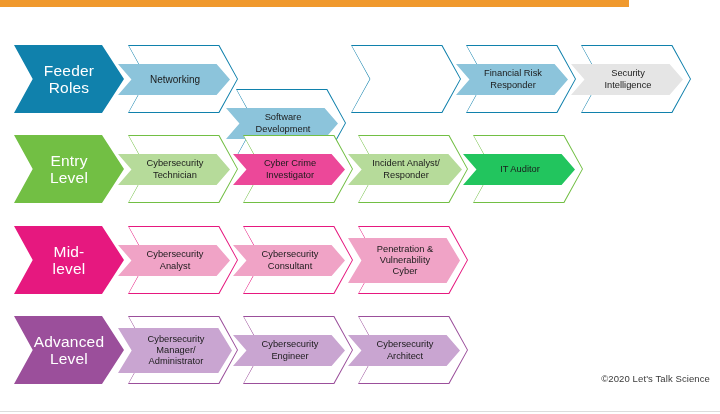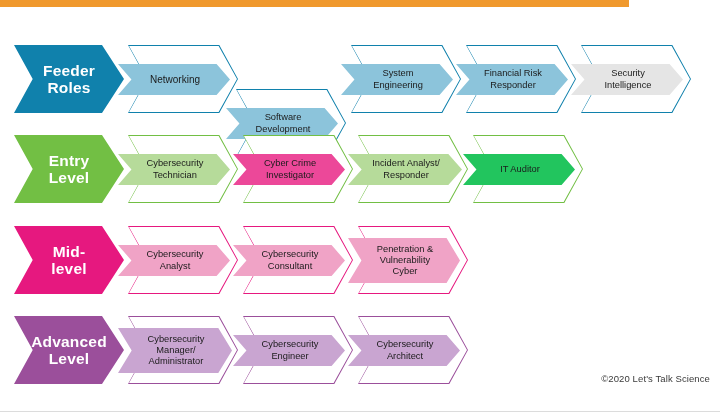--- a/index.html
+++ b/index.html
@@ -49,21 +49,21 @@
   }
 
   
   .row-label {
     position: absolute;
     display: flex;
     align-items: center;
     justify-content: center;
     text-align: center;
     color: #ffffff;
-    font-weight: 700;
+    font-weight: 400;
     letter-spacing: .2px;
     line-height: 1.12;
     -webkit-clip-path: polygon(0% 0%, 80% 0%, 100% 50%, 80% 100%, 0% 100%, 17% 50%);
     clip-path: polygon(0% 0%, 80% 0%, 100% 50%, 80% 100%, 0% 100%, 17% 50%);
     box-sizing: border-box;
     padding-left: 14px;
     padding-right: 14px;
   }
 
   
@@ -149,26 +149,20 @@
         <span class="band-text">
           <span>Software</span><br>
           <span>Development</span>
         </span>
       </div>
     </div>
 
     <div class="chev" style="left:351px; top:45px; width:110px; height:68px;">
       <div class="outline-outer" style="background:#1081AC;"></div>
       <div class="outline-inner"></div>
-      <div class="band" style="left:-10px; top:19px; width:112px; height:31px; background:#8CC4DB; font-size:9.3px;">
-        <span class="band-text">
-          <span>System</span><br>
-          <span>Engineering</span>
-        </span>
-      </div>
     </div>
 
     <div class="chev" style="left:466px; top:45px; width:110px; height:68px;">
       <div class="outline-outer" style="background:#1081AC;"></div>
       <div class="outline-inner"></div>
       <div class="band" style="left:-10px; top:19px; width:112px; height:31px; background:#8CC4DB; font-size:9.3px;">
         <span class="band-text">
           <span>Financial Risk</span><br>
           <span>Responder</span>
         </span>

